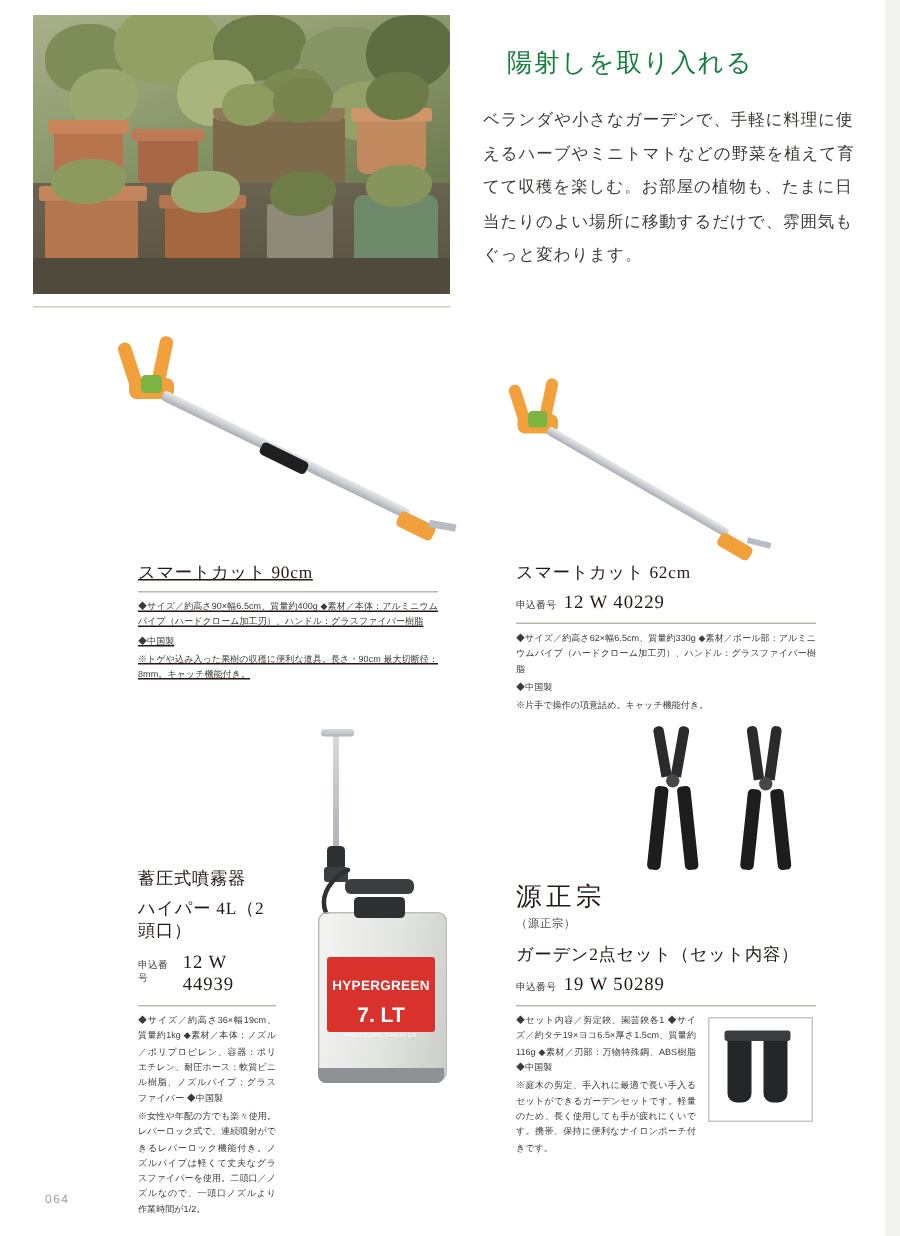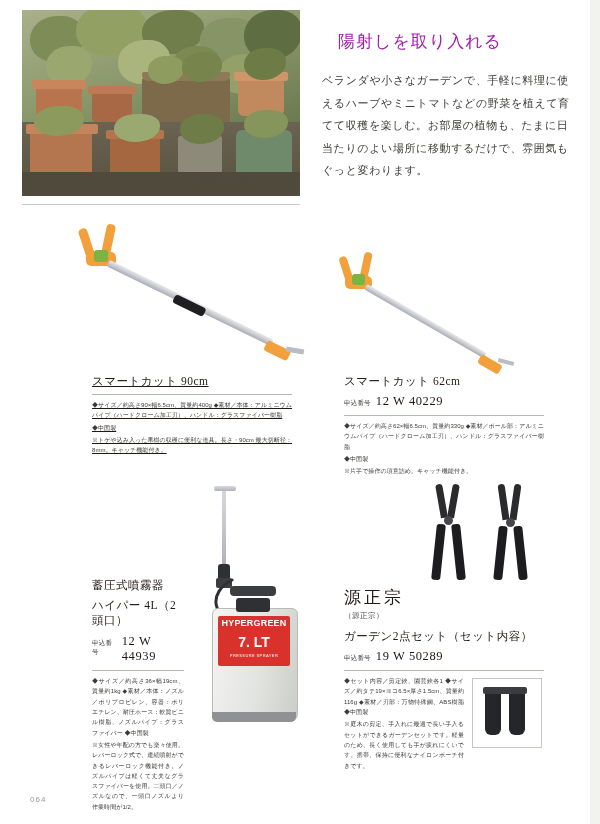--- a/index.html
+++ b/index.html
@@ -52,21 +52,21 @@
   }
 
   .intro {
     position: absolute;
     left: 322px; top: 30px;
     width: 250px;
   }
   .intro-title {
     font-family: "Liberation Serif", serif;
     font-size: 17px;
-    color: #a21caf;
+    color: #15803d;
     letter-spacing: 1px;
     margin: 0 0 16px 0;
     font-weight: normal;
     padding-left: 16px;
   }
   .intro-body {
     font-family: "Liberation Serif", serif;
     font-size: 11px;
     line-height: 2.05;
     color: #3b3b38;
@@ -335,21 +335,21 @@
     <div class="sp-cap" style="left:28px; top:84px; width:12px; height:16px;"></div>
     <div class="sp-pump" style="left:26px; top:98px; width:16px; height:10px; border-radius:2px;"></div>
 
     <svg style="position:absolute; left:12px; top:96px;" width="70" height="60" viewBox="0 0 70 60">
       <path d="M30 4 C 6 16, 8 44, 42 48 C 56 50, 60 44, 58 38" fill="none" stroke="#2f3034" stroke-width="3" stroke-linecap="round"></path>
     </svg>
 
     <div class="sp-tank" style="left:22px; top:128px; width:84px; height:112px;"></div>
     <div class="sp-cap" style="left:46px; top:118px; width:34px; height:14px; border-radius:3px;"></div>
     <div class="sp-pump" style="left:40px; top:106px; width:46px; height:10px; border-radius:4px;"></div>
-    <div class="sp-label" style="left:28px; top:136px; width:72px; height:50px; border-radius:2px; padding-top:2px; box-sizing:border-box;">
+    <div class="sp-label" style="left:28px; top:158px; width:72px; height:50px; border-radius:2px; padding-top:14px; box-sizing:border-box;">
       <div style="font-size:9px; font-weight:bold; letter-spacing:0.2px;">HYPERGREEN</div>
       <div style="font-size:14px; font-weight:bold; margin-top:6px;">7. LT</div>
       <div style="font-size:4px; margin-top:3px; letter-spacing:0.4px;">PRESSURE SPRAYER</div>
     </div>
     <div style="position:absolute; left:22px; top:232px; width:84px; height:10px; background:#8f9194; border-radius:0 0 5px 5px;"></div>
   </div>
   <div class="prod" style="left:92px; top:578px; width:92px;">
     <h2 class="prod-title">蓄圧式噴霧器</h2>
     <h3 class="prod-title" style="margin-bottom:6px;">ハイパー 4L（2頭口）</h3>
     <div class="prod-code-row">

